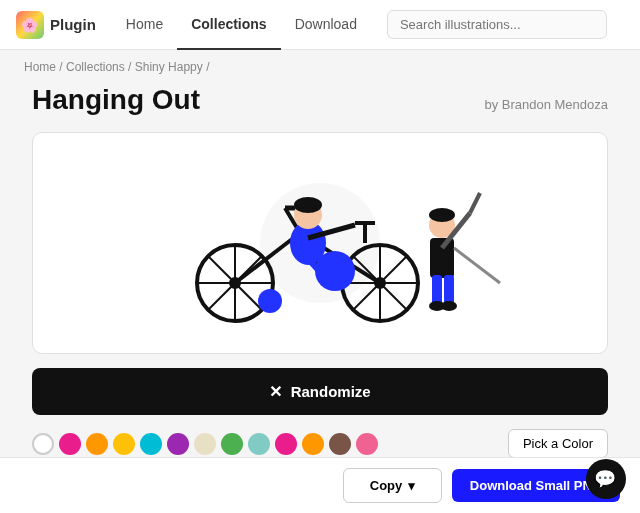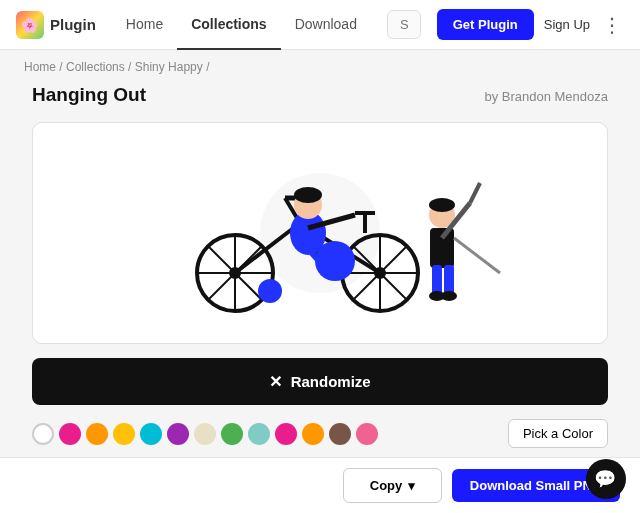--- a/index.html
+++ b/index.html
@@ -40,21 +40,21 @@
     .btn-signup { background: none; border: none; font-size: 13px; color: #333; cursor: pointer; font-weight: 500; }
     .nav-more { width: 24px; height: 24px; cursor: pointer; display: flex; align-items: center; justify-content: center; font-size: 20px; color: #555; }
 
     
     .breadcrumb { padding: 10px 24px; font-size: 12px; color: #888; }
     .breadcrumb a { color: #888; text-decoration: none; }
 
     
     .main { padding: 0 32px 24px; }
     .title-row { display: flex; align-items: baseline; justify-content: space-between; margin-bottom: 16px; }
-    .page-title { font-size: 19px; font-weight: 700; color: #111; }
+    .page-title { font-size: 28px; font-weight: 700; color: #111; }
     .author { font-size: 13px; color: #888; }
 
     
     .illustration-box {
       border: 1px solid #e0e0e0; border-radius: 10px; background: #fff; min-height: 220px;
       display: flex; align-items: center; justify-content: center; margin-bottom: 14px; overflow: hidden; padding: 20px;
     }
 
     
     .illus-svg { width: 100%; max-width: 480px; height: 180px; }
@@ -111,25 +111,20 @@
     <div class="logo-icon">🌸</div>
     <span>Plugin</span>
   </a>
   <div class="nav-tabs">
     <a class="nav-tab" href="#">Home</a>
     <a class="nav-tab active" href="#">Collections</a>
     <a class="nav-tab" href="#">Download</a>
   </div>
   <div class="nav-search">
     <input type="text" placeholder="Search illustrations..." style="">
-  </div>
-  <div class="nav-right">
-    <button class="btn-plugin">Get Plugin</button>
-    <button class="btn-signup">Sign Up</button>
-    <div class="nav-more">⋮</div>
   </div>
 </nav>
 
 <div class="breadcrumb">
   <a href="#">Home</a>
   <span> / </span>
   <a href="#">Collections</a>
   <span> / </span>
   <a href="#">Shiny Happy</a>
   <span> / </span>

